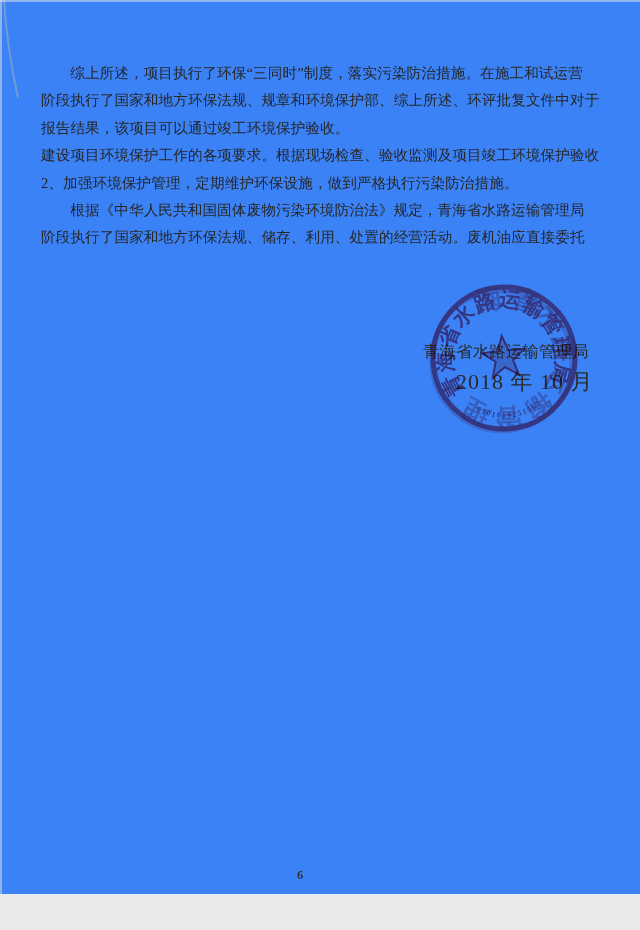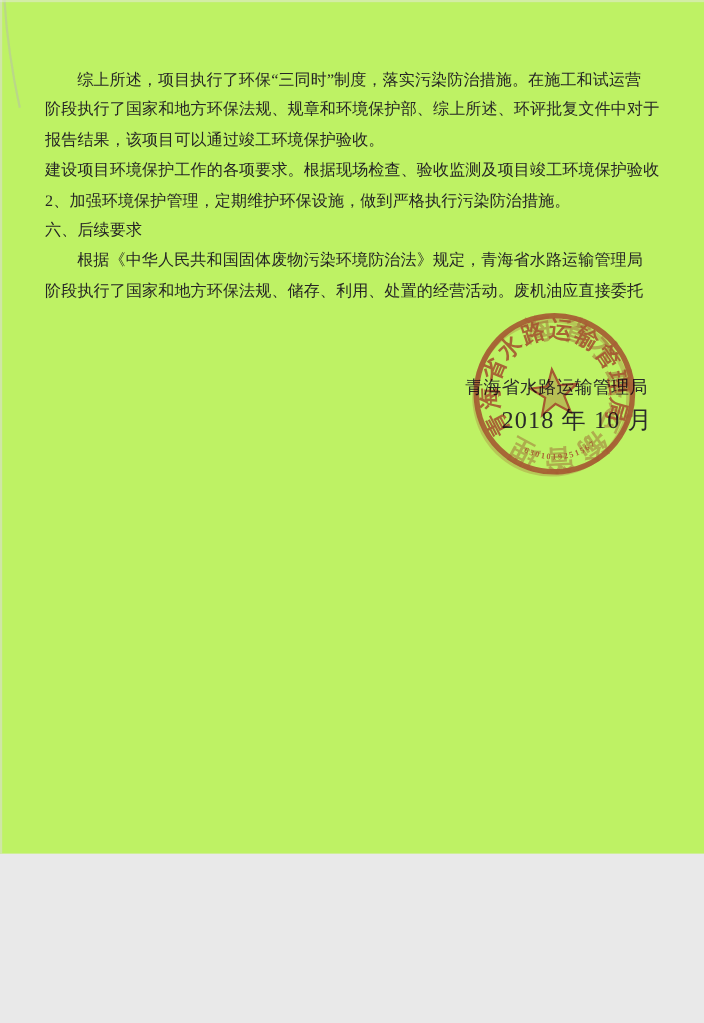--- a/index.html
+++ b/index.html
@@ -3,22 +3,22 @@
 <meta charset="utf-8">
 <style>
   html,body{margin:0;padding:0;}
   body{
     width:640px;height:930px;
     background:#e9e9e9;
     font-family:"Liberation Serif","DejaVu Serif",serif;
   }
   .page{
     position:relative;
-    width:640px;height:776px;
-    background:#bef264;
+    width:640px;height:894px;
+    background:#3b82f6;
     overflow:hidden;
   }
   
   .artifacts{position:absolute;left:0;top:0;width:640px;height:930px;z-index:0;pointer-events:none;}
 
   
   .doc-body{
     position:absolute;left:41px;top:60px;width:560px;
     font-size:14.6px;line-height:27.4px;
     color:#262626;
@@ -73,21 +73,20 @@
       <div class="line">阶段执行了国家和地方环保法规、规章和环境保护部、综上所述、环评批复文件中对于</div>
       <div class="line">报告结果，该项目可以通过竣工环境保护验收。</div>
       <div class="line">建设项目环境保护工作的各项要求。根据现场检查、验收监测及项目竣工环境保护验收</div>
     <p></p>
     <p>
       </p>
       <div class="line">2、加强环境保护管理，定期维护环保设施，做到严格执行污染防治措施。</div>
     <p></p>
     <p class="heading">
       </p>
-      <div class="line">六、后续要求</div>
     <p></p>
     <p>
       </p>
       <div class="line indent">根据《中华人民共和国固体废物污染环境防治法》规定，青海省水路运输管理局</div>
       <div class="line">阶段执行了国家和地方环保法规、储存、利用、处置的经营活动。废机油应直接委托</div>
     <p></p>
   </div>
 
   <div class="signature agency">青海省水路运输管理局</div>
   <div class="signature date">2018 年 10 月</div>

